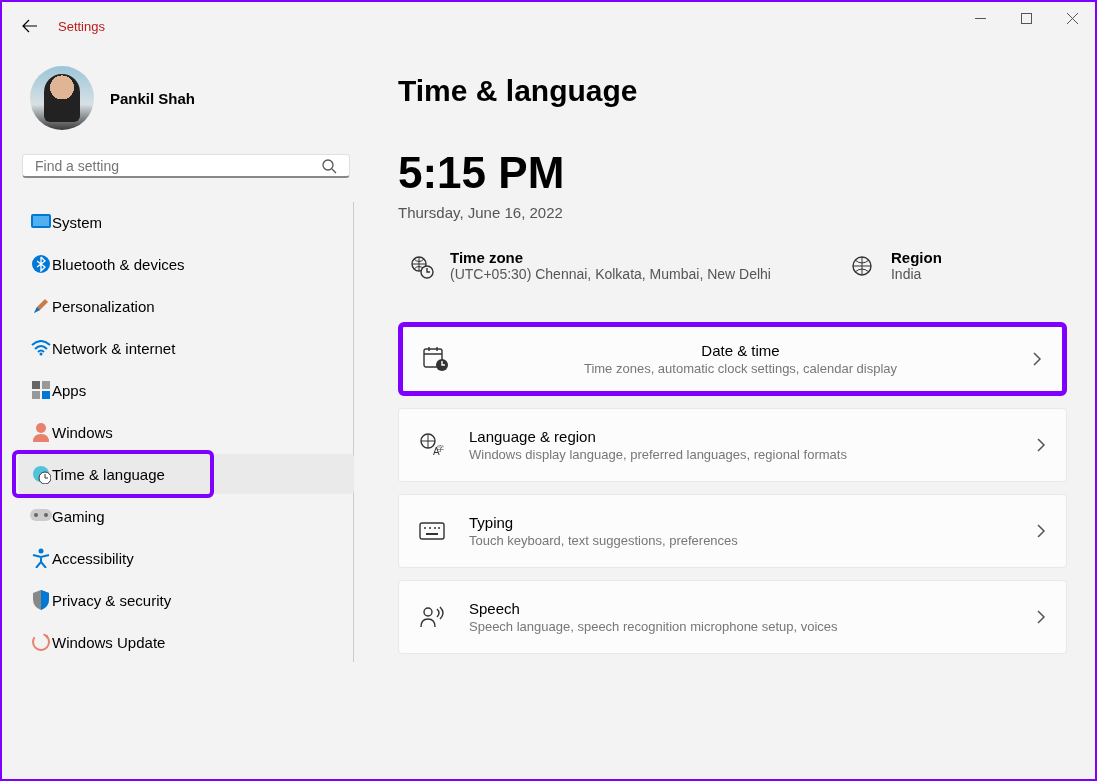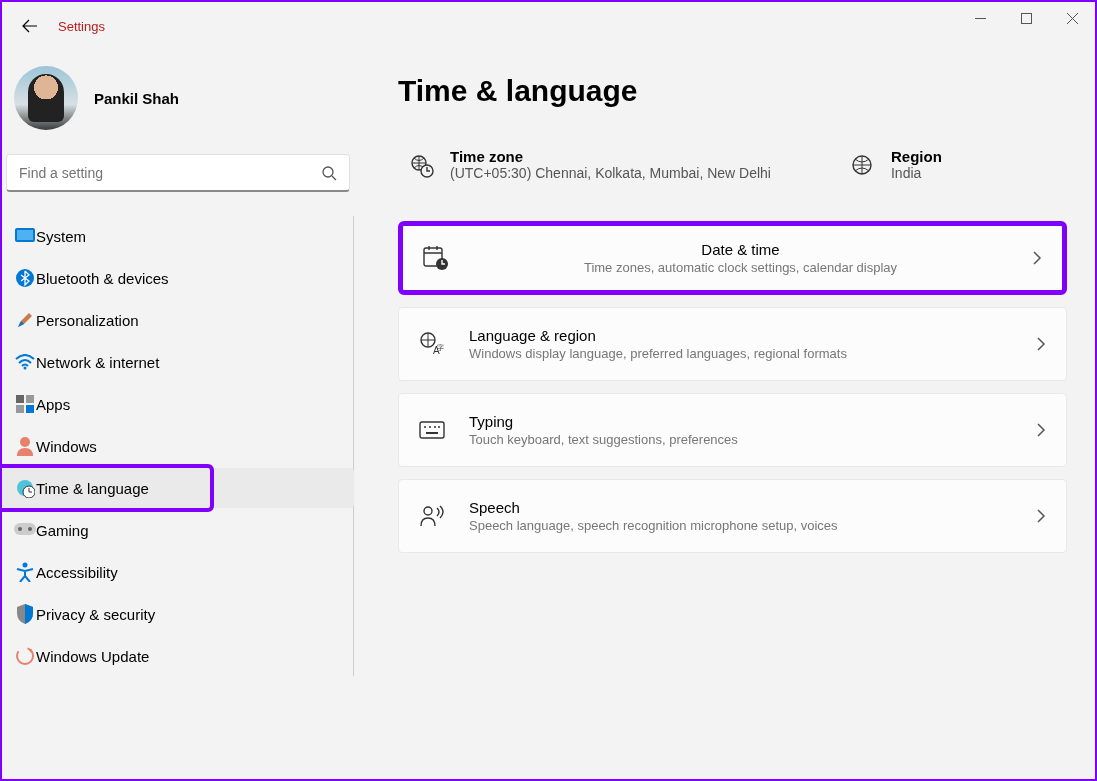--- a/index.html
+++ b/index.html
@@ -6,27 +6,27 @@
     body { background: #f3f3f3; width: 1097px; height: 781px; overflow: hidden; border: 2px solid #8000ff; position: relative; }
     
     .titlebar { height: 48px; display: flex; align-items: center; padding: 0 8px; }
     .back-btn { width: 40px; height: 40px; display: flex; align-items: center; justify-content: center; cursor: pointer; border-radius: 4px; }
     .titlebar-title { font-size: 13px; margin-left: 8px; color: #b91c1c; }
     .window-controls { position: absolute; top: 0; right: 0; display: flex; }
     .window-ctrl { width: 46px; height: 32px; display: flex; align-items: center; justify-content: center; cursor: pointer; color: #555; }
     
     .container { display: flex; height: calc(100% - 48px); }
     
-    .sidebar { width: 360px; padding: 0 8px 0 0; display: flex; flex-direction: column; }
+    .sidebar { width: 360px; padding: 0 8px 0 16px; display: flex; flex-direction: column; }
     .profile { display: flex; align-items: center; padding: 16px 12px 24px 12px; gap: 16px; }
     .avatar { width: 64px; height: 64px; border-radius: 50%; background: linear-gradient(180deg, #9bc5d8 0%, #d8e0e4 60%, #3a3a3a 100%); position: relative; overflow: hidden; }
     .avatar::after { content:''; position:absolute; left:14px; top:8px; width:36px; height:48px; background: radial-gradient(circle at 50% 28%, #e0b596 0 12px, transparent 12px), linear-gradient(#222,#222); border-radius: 18px 18px 6px 6px; }
     .profile-name { font-size: 15px; font-weight: 600; color: #000; }
     
-    .search-box { margin: 0 4px 24px 4px; height: 38px; background: #fff; border: 1px solid #e0e0e0; border-bottom: 2px solid #888; border-radius: 4px; display: flex; align-items: center; padding: 0 12px; }
+    .search-box { margin: 0 4px 24px 4px; height: 24px; background: #fff; border: 1px solid #e0e0e0; border-bottom: 2px solid #888; border-radius: 4px; display: flex; align-items: center; padding: 0 12px; }
     .search-box input { flex: 1; border: none; outline: none; font-size: 14px; background: transparent; color: #666; }
     .search-icon { color: #555; }
     
     .nav { display: flex; flex-direction: column; gap: 2px; position: relative; }
     .nav-divider { position: absolute; right: 0; top: 0; bottom: 0; width: 1px; background: #ccc; }
     .nav-item { height: 40px; display: flex; align-items: center; padding: 0 12px; border-radius: 4px; cursor: pointer; font-size: 15px; color: #000; }
     .nav-item.active { background: #eaeaea; }
     .nav-icon { width: 22px; height: 22px; display: flex; align-items: center; justify-content: center; }
     .highlight-nav { position: absolute; border: 4px solid #8000ff; border-radius: 6px; pointer-events: none; }
     
@@ -197,20 +197,22 @@
               <path d="M14 4 L17 3 L16 7" fill="#e8806b"></path>
             </svg>
           </span>
         <span>Windows Update</span>
       </div>
     </div>
   </div>
 
   <div class="main">
     <div class="page-title">Time &amp; language</div>
+    <div class="clock">5:15 PM</div>
+    <div class="date-text">Thursday, June 16, 2022</div>
 
     <div class="info-row">
       <div class="info-block">
         <span class="info-icon"><svg width="24" height="24" viewBox="0 0 24 24">
               <circle cx="9" cy="9" r="7" stroke="#333" fill="none" stroke-width="1.4"></circle>
               <path d="M9 2 V16 M2 9 H16 M4 4 Q9 9 14 4 M4 14 Q9 9 14 14" stroke="#333" fill="none" stroke-width="1"></path>
               <circle cx="17" cy="17" r="6" fill="#f3f3f3" stroke="#333" stroke-width="1.4"></circle>
               <path d="M17 13 V17 H20" stroke="#333" fill="none" stroke-width="1.4"></path>
             </svg></span>
         <div>

